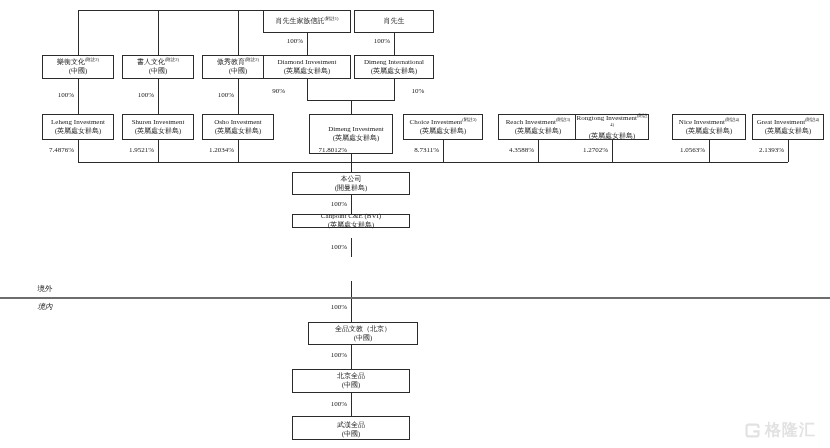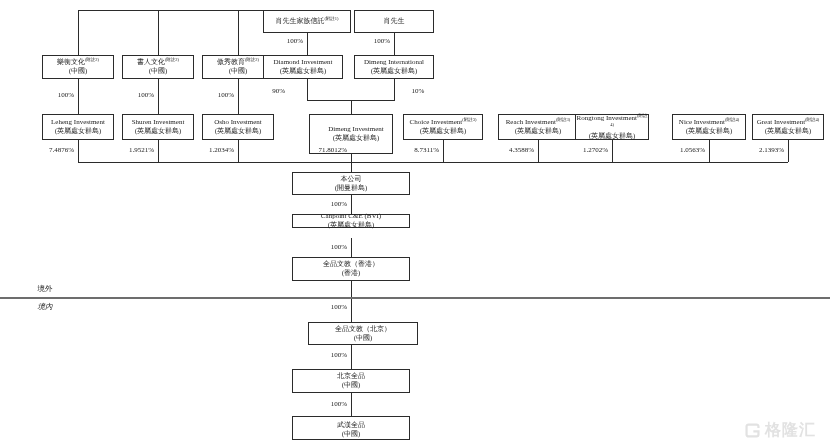--- a/index.html
+++ b/index.html
@@ -80,21 +80,21 @@
     <div>(中國)</div>
   </div>
   <div class="node" style="left:122px;top:55px;width:72px;height:24px;">
     <div><span>書人文化</span><sup>(附註2)</sup></div>
     <div>(中國)</div>
   </div>
   <div class="node" style="left:202px;top:55px;width:72px;height:24px;">
     <div><span>傲秀教育</span><sup>(附註2)</sup></div>
     <div>(中國)</div>
   </div>
-  <div class="node" style="left:263px;top:55px;width:80px;height:24px;">
+  <div class="node" style="left:263px;top:55px;width:88px;height:24px;">
     <div>Diamond Investment</div>
     <div>(英屬處女群島)</div>
   </div>
   <div class="node" style="left:354px;top:55px;width:80px;height:24px;">
     <div>Dimeng International</div>
     <div>(英屬處女群島)</div>
   </div>
 
   <div class="node" style="left:42px;top:114px;width:72px;height:26px;">
     <div>Leheng Investment</div>
@@ -134,24 +134,20 @@
   </div>
 
   <div class="node" style="left:292px;top:172px;width:118px;height:23px;">
     <div>本公司</div>
     <div>(開曼群島)</div>
   </div>
   <div class="node" style="left:292px;top:214px;width:118px;height:14px;">
     <div>Canpoint C&amp;E (BVI)</div>
     <div>(英屬處女群島)</div>
   </div>
-  <div class="node" style="left:292px;top:257px;width:118px;height:24px;">
-    <div>全品文教（香港）</div>
-    <div>(香港)</div>
-  </div>
   <div class="node" style="left:308px;top:322px;width:110px;height:23px;">
     <div>全品文教（北京）</div>
     <div>(中國)</div>
   </div>
   <div class="node" style="left:292px;top:369px;width:118px;height:24px;">
     <div>北京全品</div>
     <div>(中國)</div>
   </div>
   <div class="node" style="left:292px;top:416px;width:118px;height:24px;justify-content:flex-end;">
     <div>武漢全品</div>

